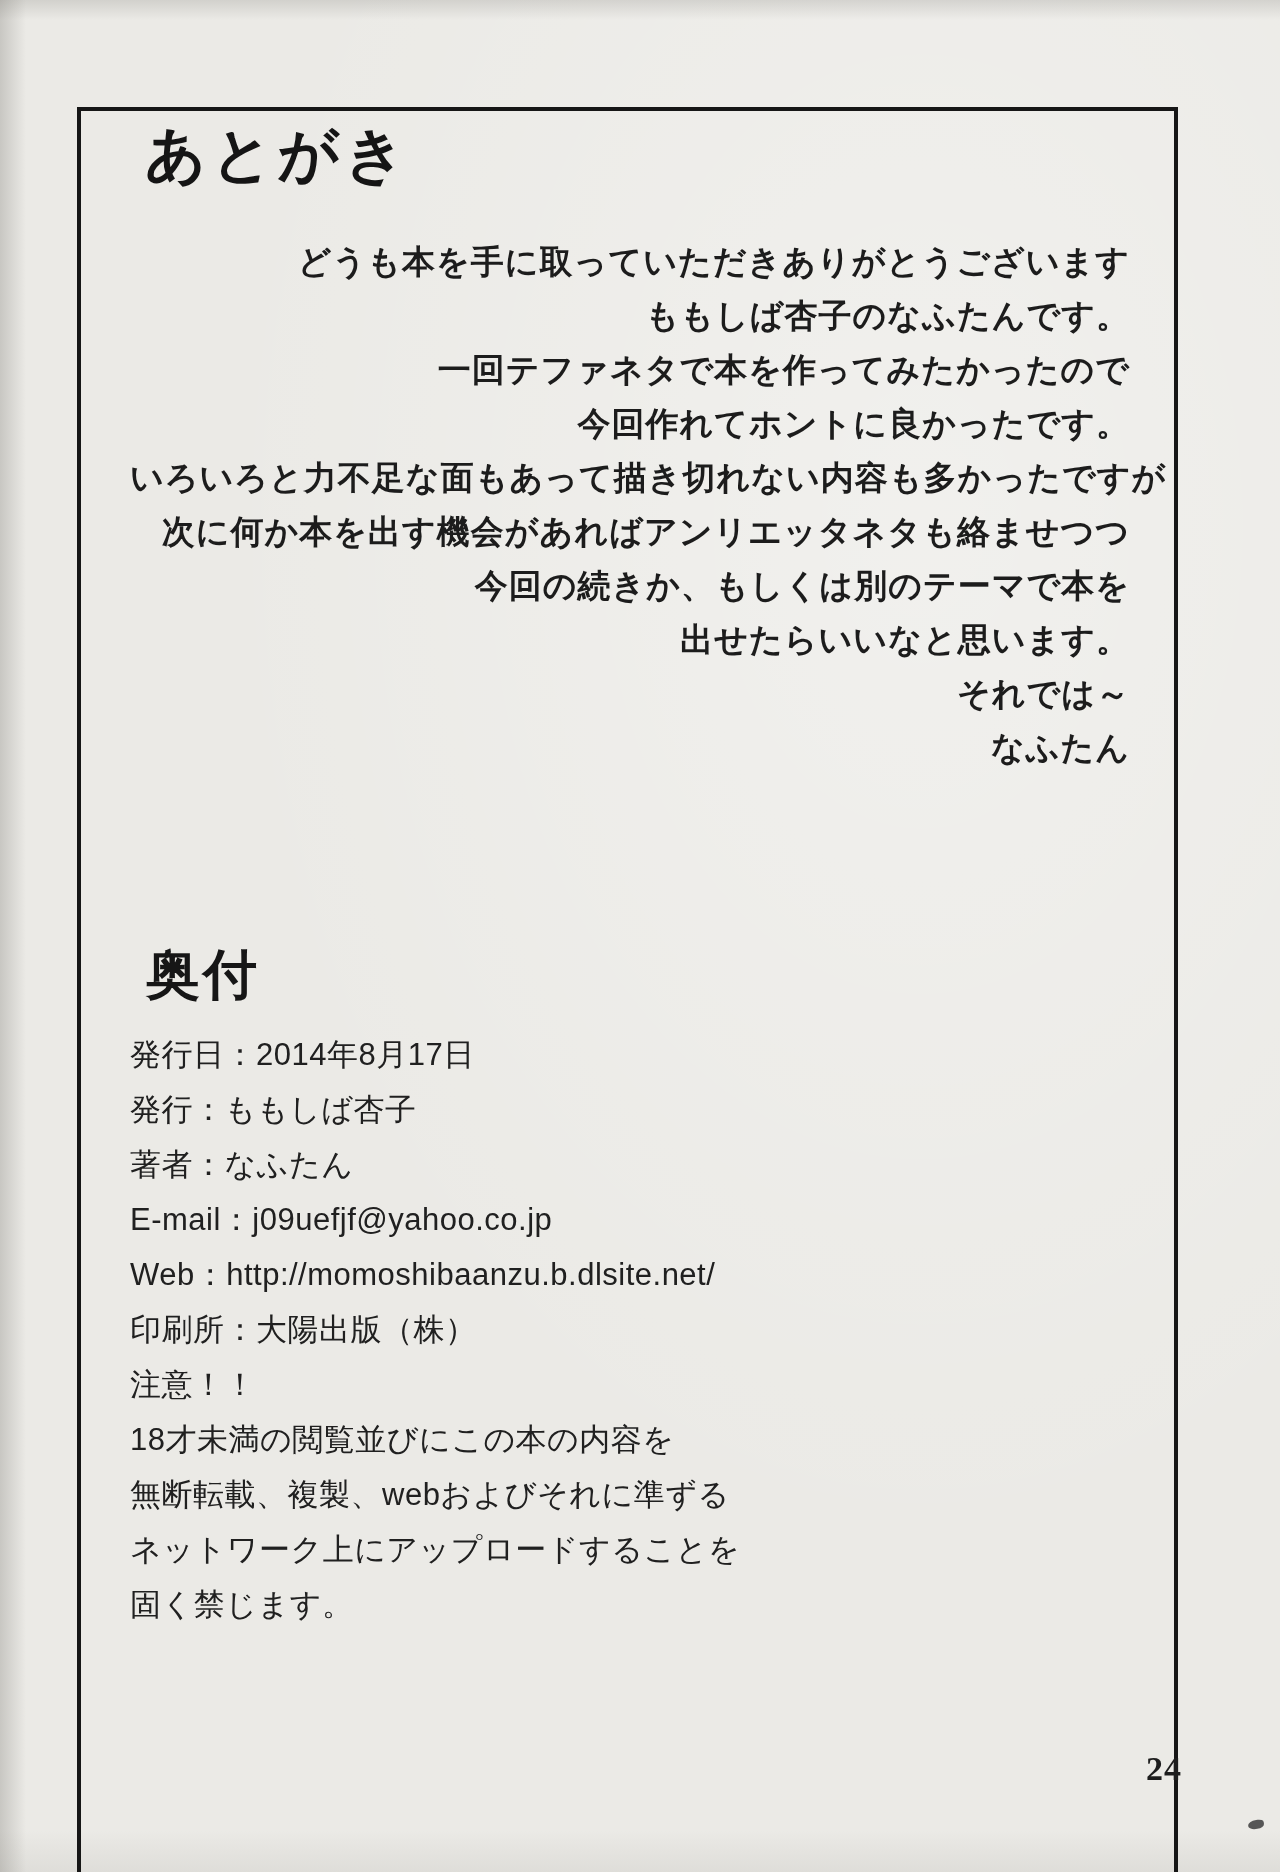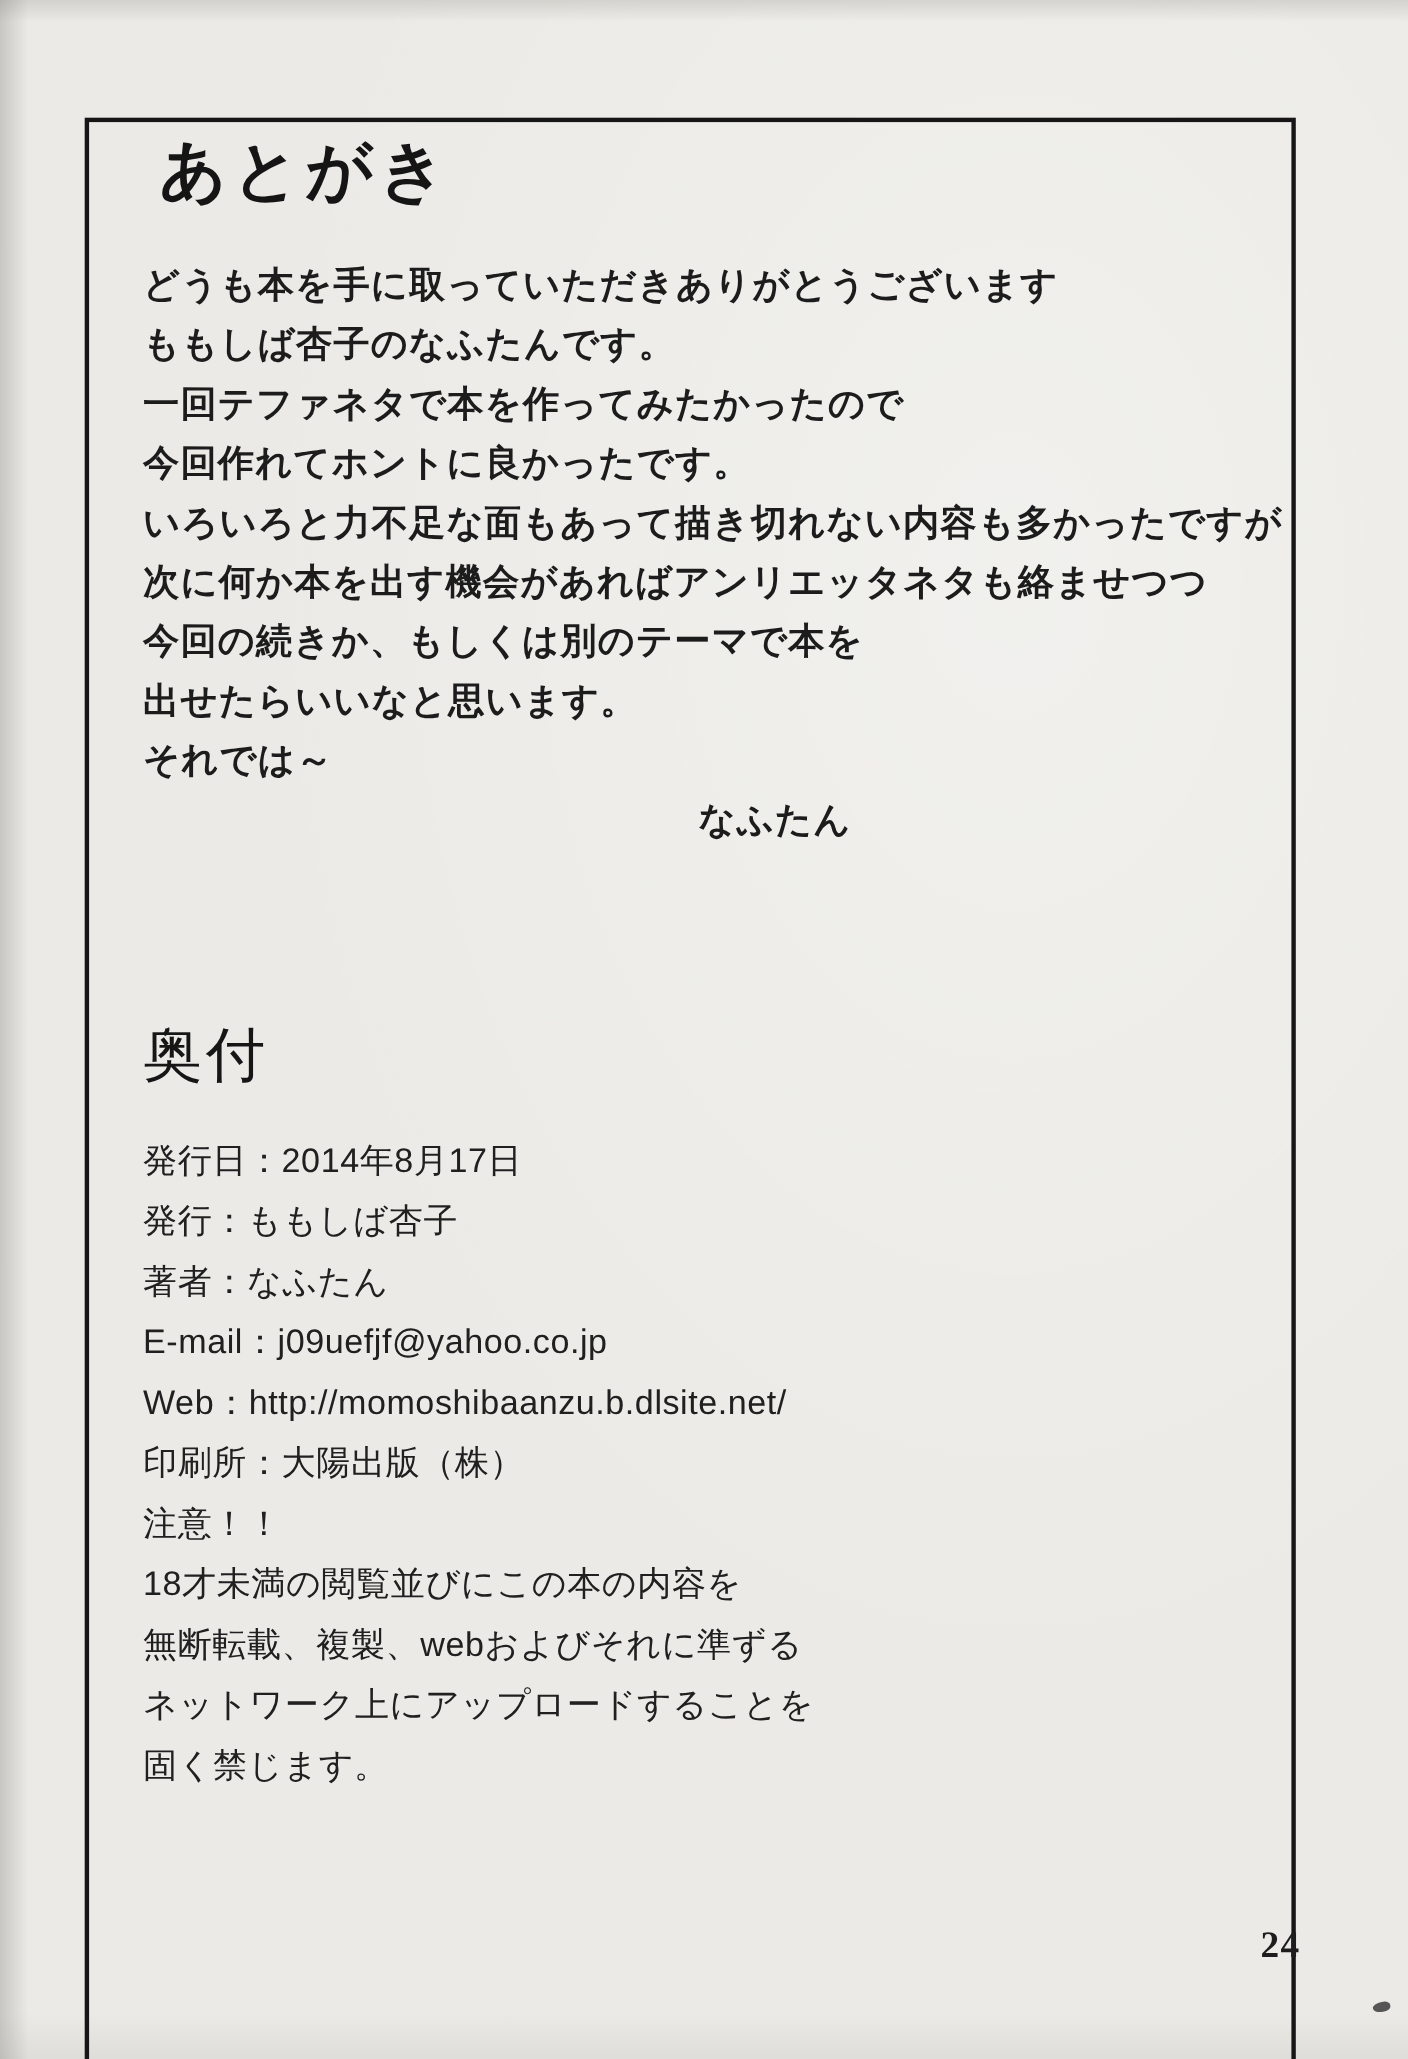--- a/index.html
+++ b/index.html
@@ -22,28 +22,28 @@
     position:absolute;left:77px;top:107px;width:1101px;height:1872px;
     border:4px solid #161616;box-sizing:border-box;
   }
   .aft-title{
     position:absolute;left:64px;top:4px;margin:0;
     font-family:"Liberation Serif",serif;
     font-size:60px;font-weight:800;letter-spacing:5px;color:#151515;
   }
   .aft-body{
     position:absolute;left:49px;top:124px;width:1000px;
-    font-family:Liberation Mono, monospace;
-    font-size:33px;font-weight:700;color:#1c1c1c;
+    font-family:Liberation Sans, sans-serif;
+    font-size:33px;font-weight:700;color:#1c1c1c;text-align:right;
   }
   .aft-body .line{height:54px;line-height:54px;white-space:nowrap;letter-spacing:1px;}
   .aft-body .signature{padding-left:505px;}
   .col-title{
-    position:absolute;left:49px;top:812px;margin:0;
-    font-size:54px;font-weight:400;letter-spacing:3px;color:#161616;
+    position:absolute;left:49px;top:812px;margin:16px;
+    font-size:54px;font-weight:700;letter-spacing:3px;color:#161616;
   }
   .col-body{
     position:absolute;left:49px;top:916px;width:1000px;
     font-size:31px;font-weight:400;color:#202020;
   }
   .col-body .line{height:55px;line-height:55px;white-space:nowrap;letter-spacing:0.5px;}
   .page-num{
     position:absolute;left:1146px;top:1750px;
     font-size:34px;font-weight:600;color:#1d1d1d;letter-spacing:1px;font-family:Liberation Serif, serif;
   }

